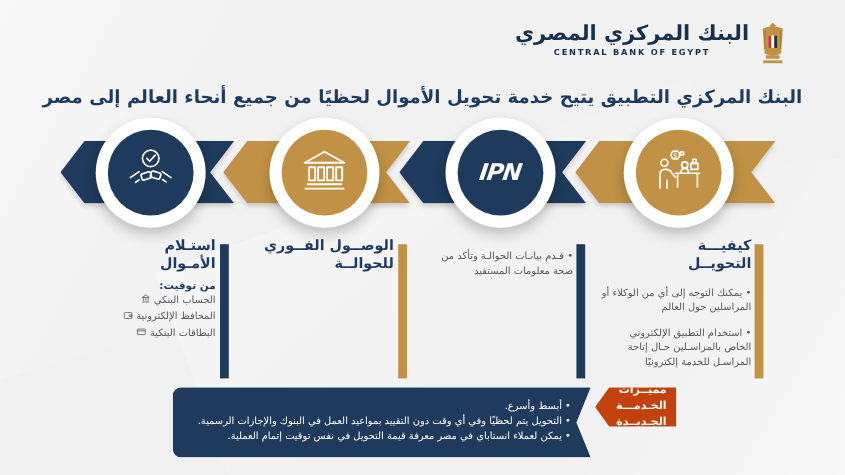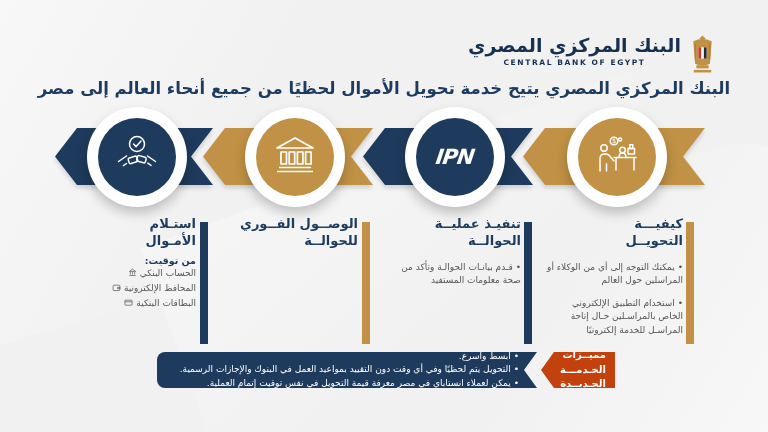--- a/index.html
+++ b/index.html
@@ -12,21 +12,21 @@
     background:linear-gradient(135deg, rgba(255,255,255,.8), rgba(255,255,255,0) 65%);
     transform:rotate(-16deg); }
   .deco-br { bottom:-160px; right:-80px; width:560px; height:400px;
     background:linear-gradient(315deg, rgba(255,255,255,.75), rgba(255,255,255,0) 60%);
     transform:rotate(-14deg); border-radius:60px; }
   .deco-mid { top:150px; left:180px; width:520px; height:320px;
     background:linear-gradient(160deg, rgba(255,255,255,.35), rgba(255,255,255,0) 55%);
     transform:rotate(-20deg); }
 
   
-  .logo { position:absolute; top:35px; right:50px; display:flex; align-items:flex-start; gap:6px; }
+  .logo { position:absolute; top:20px; right:50px; display:flex; align-items:flex-start; gap:6px; }
   .logo-text { text-align:right; direction:rtl; }
   .logo-ar { font-size:19px; font-weight:bold; color:#17304e; line-height:1.1; }
   .logo-en { font-size:7.5px; font-weight:bold; letter-spacing:1.6px; color:#17304e; margin-top:2px; text-align:center; }
   .eagle svg { width:31px; height:39px; display:block; }
 
   
   .title { position:absolute; top:79px; left:0; right:0; text-align:center; direction:rtl;
     font-size:16.5px; font-weight:bold; color:#1d3a5f; }
 
   
@@ -63,21 +63,21 @@
   .col-4 { left:66px;  width:130px; }
   .col-header { font-size:13px; font-weight:bold; color:#1d3a5f; line-height:1.3; white-space:pre-line; }
   .col-bullets { margin-top:11px; }
   .bullet { font-size:9px; color:#55565a; line-height:1.5; margin-bottom:9px; }
   .bullet::before { content:"• "; color:#55565a; }
   .col-intro { font-size:9.5px; font-weight:bold; color:#1d3a5f; margin-top:5px; }
   .channel { font-size:9px; color:#55565a; line-height:1.7; }
   .channel svg { width:9px; height:9px; vertical-align:-1px; margin-right:3px; }
 
   
-  .features-box { position:absolute; left:157px; top:352px; width:380px; height:36px;
+  .features-box { position:absolute; left:157px; top:352px; width:380px; height:64px;
     background:#1e3a5c; border-radius:8px 0 0 8px;
     clip-path:polygon(0 0, 100% 0, calc(100% - 13px) 50%, 100% 100%, 0 100%);
     padding:5px 18px 5px 10px; direction:rtl; text-align:right;
     display:flex; flex-direction:column; justify-content:center; }
   .feature { font-size:9px; color:#fff; line-height:1.5; }
   .feature::before { content:"• "; }
   .badge { position:absolute; left:541px; top:352px; width:74px; height:36px; background:#c2410c;
     clip-path:polygon(13px 0, 100% 0, 100% 100%, 13px 100%, 0 50%);
     direction:rtl; text-align:right; color:#fff; font-weight:bold; font-size:10px; line-height:1.45;
     white-space:pre-line; display:flex; align-items:center; padding-right:9px; }
@@ -101,21 +101,21 @@
       <path d="M8 8 v16 M22 8 v16" stroke="#a87c33" stroke-width="1" fill="none"></path>
       <rect x="11" y="12" width="8" height="11" fill="#ffffff"></rect>
       <rect x="11" y="12" width="2.7" height="11" fill="#c8392b"></rect>
       <rect x="16.3" y="12" width="2.7" height="11" fill="#2b2b2b"></rect>
       <rect x="9" y="29.5" width="12" height="3" fill="#c19245"></rect>
       <rect x="6.5" y="34" width="17" height="2.5" fill="#c19245"></rect>
     </svg>
   </div>
 </div>
 
-<div class="title">البنك المركزي المصري يتيح خدمة تحويل الأموال لحظيًا من جميع أنحاء العالم إلى مصر</div>
+<div class="title">البنك المركزي التطبيق يتيح خدمة تحويل الأموال لحظيًا من جميع أنحاء العالم إلى مصر</div>
 
 <div class="band band-1">
     <div class="band-shape"></div>
   </div>
 <div class="band band-2">
     <div class="band-shape"></div>
   </div>
 <div class="band band-3">
     <div class="band-shape"></div>
   </div>
@@ -185,22 +185,20 @@
 <div class="col col-1">
   <div class="col-header">كيفيـــة
 التحويــل</div>
   <div class="col-bullets">
     <div class="bullet">يمكنك التوجه إلى أي من الوكلاء أو المراسلين حول العالم</div>
     <div class="bullet">استخدام التطبيق الإلكتروني الخاص بالمراسـلين حـال إتاحة المراسـل للخدمة إلكترونيًا</div>
   </div>
 </div>
 
 <div class="col col-2">
-  <div class="col-header">تنفيـذ عمليــة
-الحوالــة</div>
   <div class="col-bullets">
     <div class="bullet">قـدم بيانـات الحوالـة وتأكد من صحة معلومات المستفيد</div>
   </div>
 </div>
 
 <div class="col col-3">
   <div class="col-header">الوصــول الفــوري
 للحوالــة</div>
 </div>
 

